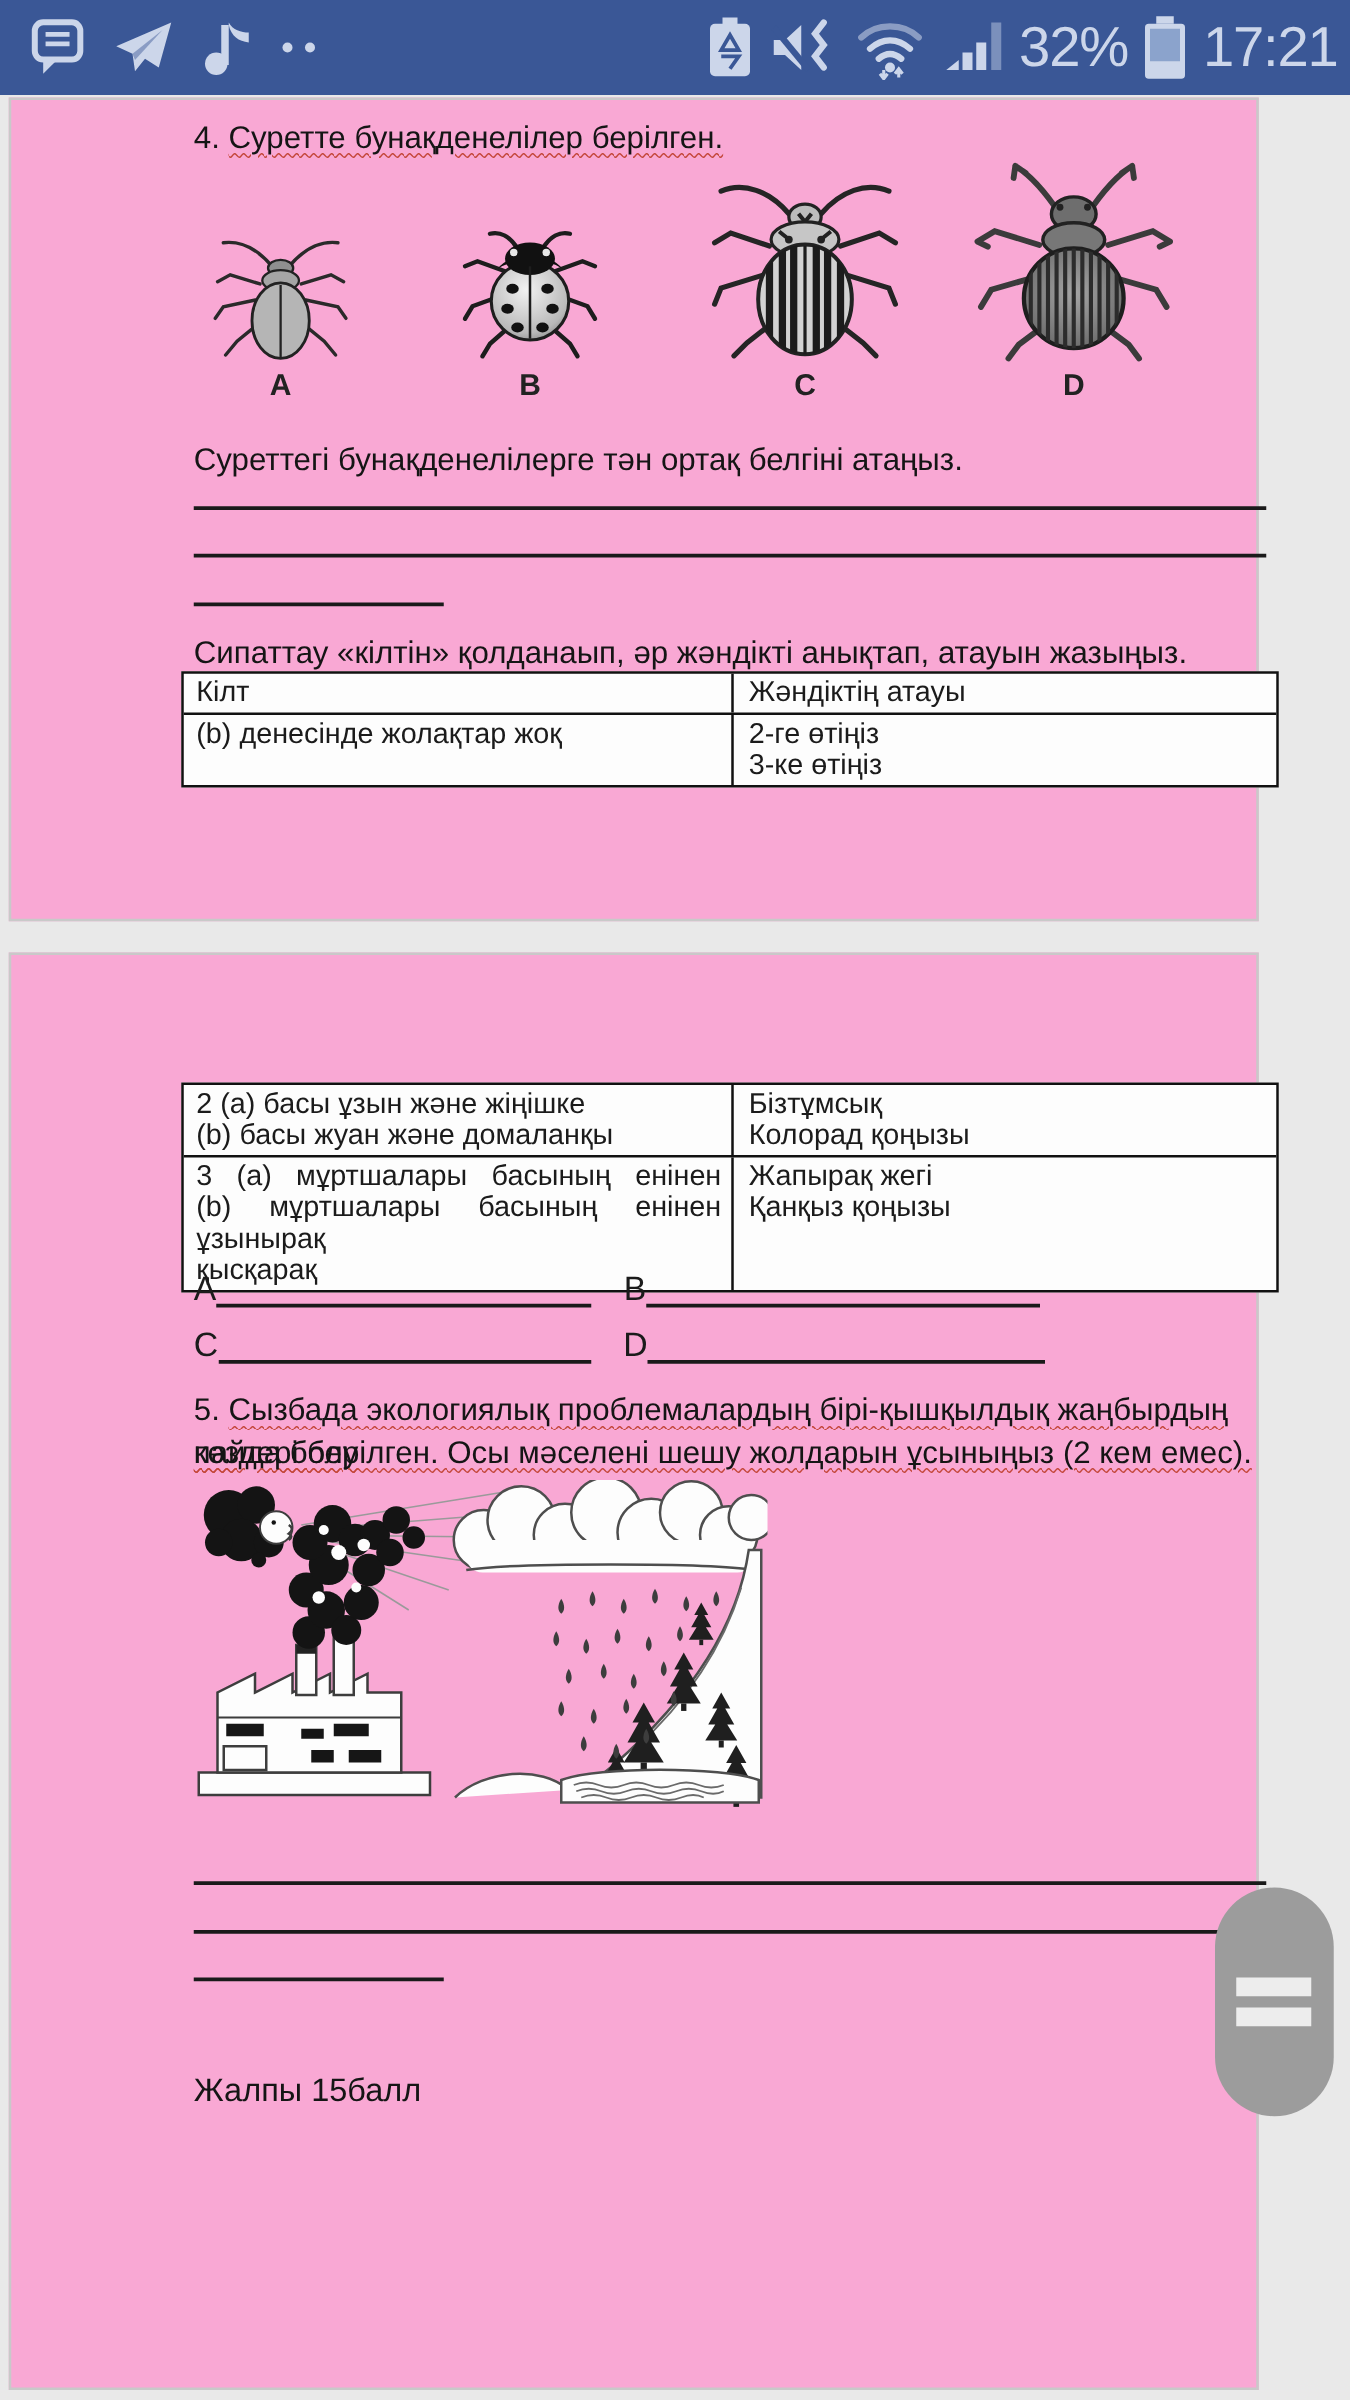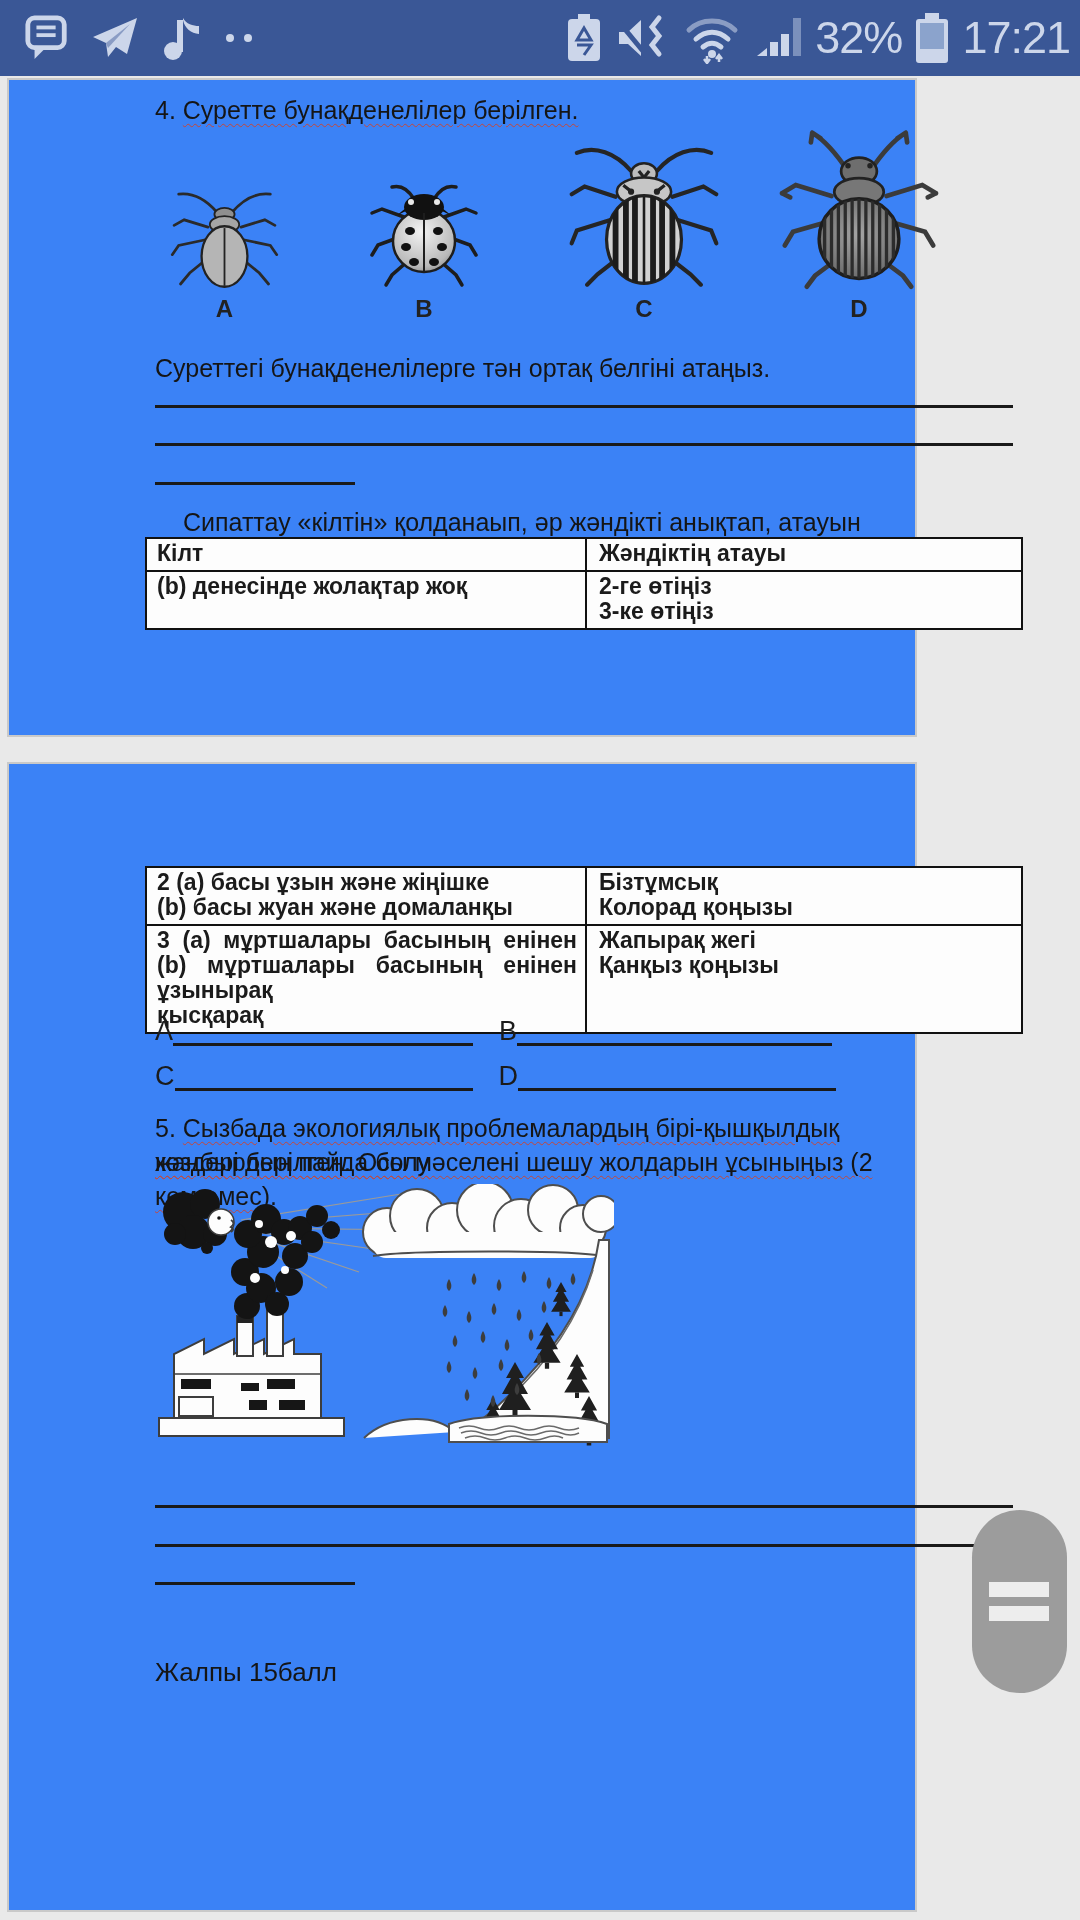--- a/index.html
+++ b/index.html
@@ -14,22 +14,22 @@
     position:absolute; top:0; left:0; width:1080px; height:76px;
     background:#3a5796; display:flex; align-items:center;
     justify-content:space-between; padding:11px 10px;
   }
   .sb-left { display:flex; align-items:center; gap:20px; padding-left:14px; }
   .sb-right { display:flex; align-items:center; gap:10px; color:#ccd6ea; font-size:45px; }
   .sb-right .sb-num { letter-spacing:-1px; }
   .sbicon { display:block; }
   
   .page {
-    position:absolute; left:7px; width:910px;
-    background:#3b82f6; border:2px solid #c9c9c9;
+    position:absolute; left:7px; width:1000px;
+    background:#f9a8d4; border:2px solid #c9c9c9;
   }
   .page1 { top:78px; height:659px; }
   .page2 { top:762px; height:1150px; }
   .doc-text { position:absolute; font-size:25px; line-height:32px; color:#151515; }
   .wavy {
     text-decoration-line:underline;
     text-decoration-style:wavy;
     text-decoration-color:#c4473a;
     text-decoration-thickness:1px;
     text-underline-offset:4px;
@@ -38,21 +38,21 @@
   
   .beetle-fig { position:absolute; display:flex; flex-direction:column; align-items:center; justify-content:flex-end; }
   .beetle-fig svg { width:100%; flex:1; }
   .beetle-cap { font-size:24px; font-weight:bold; height:30px; color:#222; }
   
   .tbl { position:absolute; width:878px; border:2px solid #111; background:#fdfdfd; font-size:23px; }
   .tr { display:flex; border-top:2px solid #111; }
   .tr:first-child { border-top:none; }
   .td-key { width:440px; border-right:2px solid #111; padding:2px 8px 4px 10px; }
   .td-name { flex:1; padding:2px 8px 4px 12px; }
-  .cline { line-height:25px;font-weight:bold; }
+  .cline { line-height:25px; }
   .jl { text-align-last:justify; }
   
   .abcd-row { position:absolute; left:146px; display:flex; align-items:flex-end; font-size:27px; }
   .abcd-row .uline { display:inline-block; height:34px; border-bottom:3px solid #1a1a1a; }
   .abcd-row .ltr { line-height:30px; }
   .sp { display:inline-block; width:26px; }
   .total { position:absolute; font-size:26px; color:#151515; }
   
   .pill {
     position:absolute; left:972px; top:1510px; width:95px; height:183px;
@@ -264,21 +264,21 @@
     </svg>
     <div class="beetle-cap">D</div>
   </div>
 
   <div class="doc-text" style="left:146px; top:272px;">Суреттегі бунақденелілерге тән ортақ белгіні атаңыз.</div>
 
   <div class="ansline" style="left:146px; top:325px; width:858px;"></div>
   <div class="ansline" style="left:146px; top:363px; width:858px;"></div>
   <div class="ansline" style="left:146px; top:402px; width:200px;"></div>
 
-  <div class="doc-text" style="left:146px; top:426px;margin-left:28px;">Сипаттау «кілтін» қолданаып, әр жәндікті анықтап, атауын жазыңыз.</div>
+  <div class="doc-text" style="left:146px; top:426px;">Сипаттау «кілтін» қолданаып, әр жәндікті анықтап, атауын жазыңыз.</div>
 
   <div class="tbl" style="left:136px; top:457px;">
     <div class="tr">
       <div class="td-key cline">Кілт</div>
       <div class="td-name cline">Жәндіктің атауы</div>
     </div>
     <div class="tr">
       <div class="td-key">
         <div class="cline">(b) денесінде жолақтар жоқ</div>
       </div>

